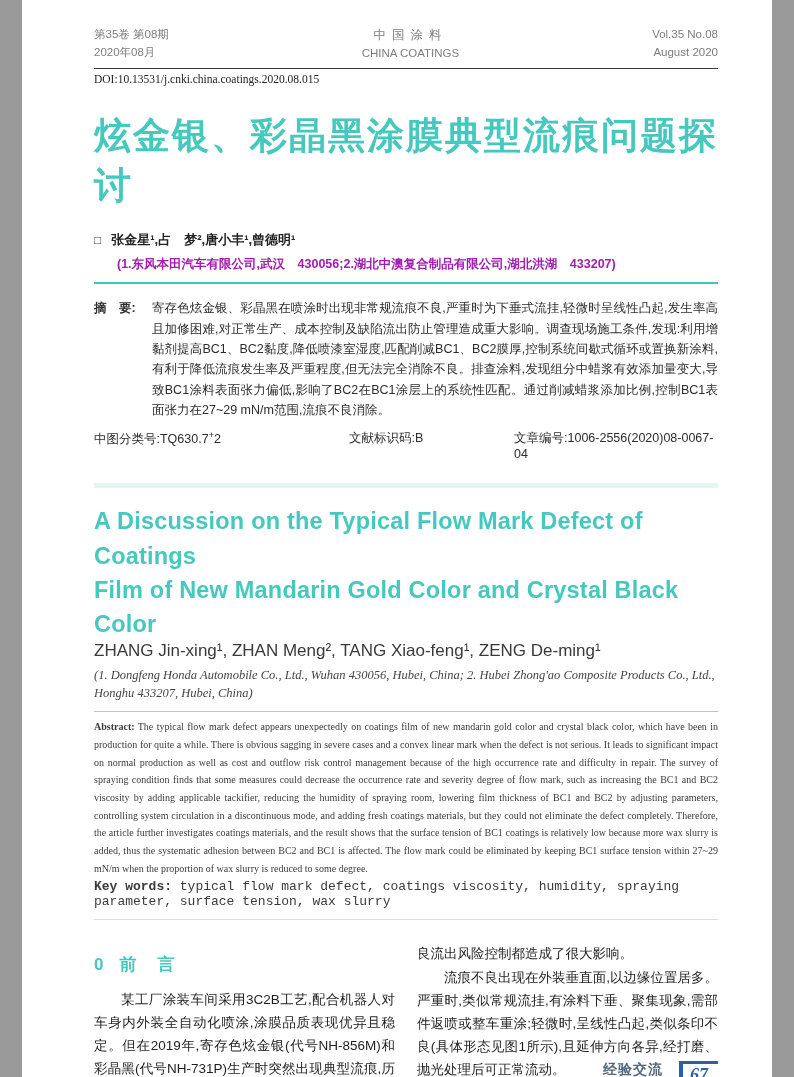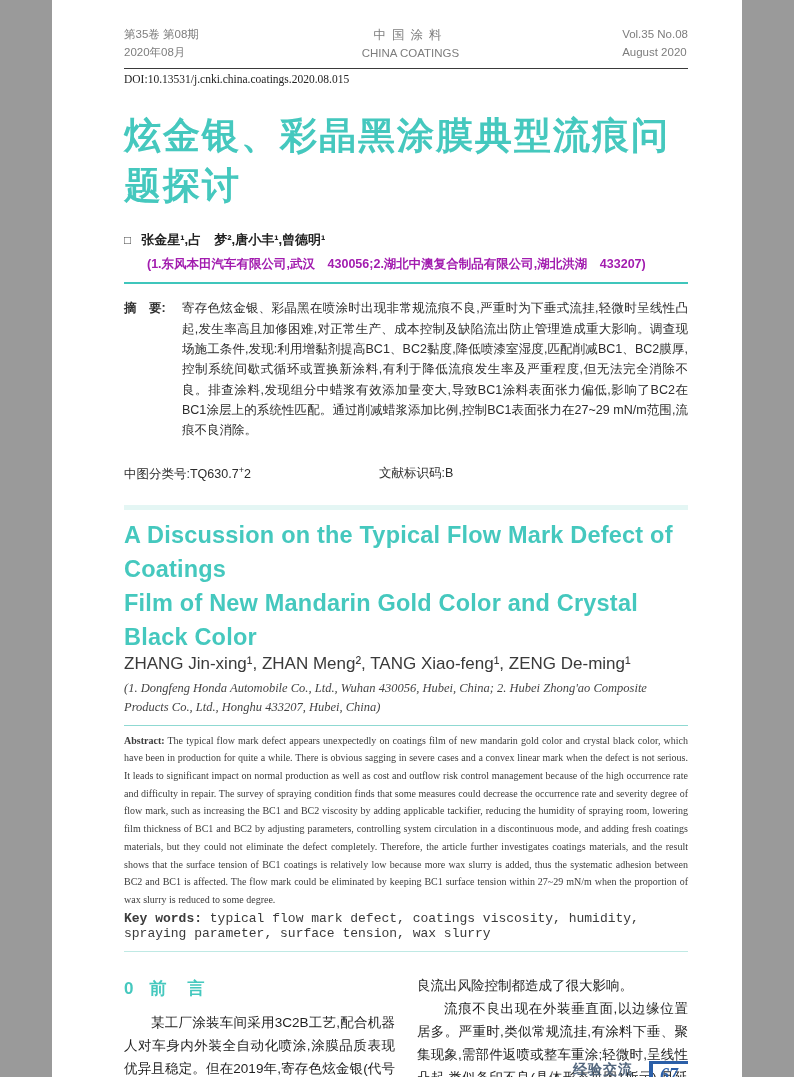--- a/index.html
+++ b/index.html
@@ -1,70 +1,70 @@
 <!DOCTYPE html>
 <html><head>
 <meta charset="utf-8">
 <style>
   * { margin:0; padding:0; box-sizing:border-box; }
   html,body { background:#9a9a9a; }
   .page {
     position:relative;
-    width:690px; height:1077px;
+    width:750px; height:1077px;
     background:#ffffff;
     font-family:"Liberation Sans", sans-serif;
     color:#333;
     overflow:hidden;
     margin:0 auto;
   }
   .content { padding:26px 54px 0 72px; }
 
   
   .jheader { display:flex; justify-content:space-between; align-items:flex-start; color:#7d7d7d; font-size:11.5px; line-height:1.55; }
   .jheader .c-center { text-align:center; }
   .jheader .zh-name { letter-spacing:6px; font-size:12.5px; }
-  .jheader .c-right { }
+  .jheader .c-right { text-align:right; }
   .header-rule { border:none; border-top:1.5px solid #3a3a3a; margin-top:5px; }
   .doi { font-size:11.5px; color:#222; margin-top:4px; font-family:"Liberation Serif", serif; }
 
   
   .title-zh { margin-top:26px; font-size:37px; font-weight:bold; color:#45c8be; letter-spacing:2px; }
   .authors-row { margin-top:20px; font-size:13px; font-weight:bold; color:#222; display:flex; align-items:center; gap:10px; }
   .author-marker { font-size:12px; color:#444; }
   .affil-zh { margin-top:7px; margin-left:23px; font-size:12.5px; font-weight:bold; color:#a21caf; }
   .teal-rule { border:none; border-top:2.5px solid #3fc6bc; margin-top:9px; }
 
   
   .abs-zh { display:flex; margin-top:14px; font-size:12.5px; line-height:1.63; color:#2c2c2c; }
   .abs-zh .lbl { flex:0 0 58px; font-weight:bold; white-space:nowrap; }
   .abs-zh .txt { flex:1; text-align:justify; }
   .kw-zh { margin-top:8px; font-size:12.5px; color:#2c2c2c; padding-left:0; }
   .kw-zh .lbl { font-weight:bold; }
-  .meta-row { display:flex; margin-top:24px; font-size:12.5px; color:#2c2c2c; }
+  .meta-row { display:flex; margin-top:10px; font-size:12.5px; color:#2c2c2c; }
   .meta-row .m1 { flex:0 0 255px; }
   .meta-row .m2 { flex:0 0 165px; }
   .meta-row sup { font-size:9px; }
 
   .pale-band { border:none; border-top:5px solid #e4f6f4; margin-top:22px; }
 
   
-  .title-en { margin-top:8px; font-size:23.5px; font-weight:bold; color:#45c8be; line-height:1.45; letter-spacing:0.2px; }
+  .title-en { margin-top:16px; font-size:23.5px; font-weight:bold; color:#45c8be; line-height:1.45; letter-spacing:0.2px; }
   .authors-en { margin-top:0; font-size:17px; color:#3a3a3a; }
   .affil-en { margin-top:5px; font-size:12.5px; font-style:italic; color:#444; font-family:"Liberation Serif", serif; line-height:1.5; }
   .thin-teal { border:none; border-top:1.5px solid #8fd9d2; margin-top:8px; }
 
   .abs-en { margin-top:6px; font-size:10px; line-height:1.77; text-align:justify; color:#3b3b3b; font-family:Liberation Serif, serif; }
   .abs-en .lbl, .kw-en .lbl { font-weight:bold; }
   .kw-en { margin-top:2px; font-size:13px; color:#3b3b3b; font-family:Liberation Mono, monospace; }
   .thin-teal2 { border:none; border-top:1.5px solid #bfe9e4; margin-top:10px; }
 
   
   .body-cols { display:flex; gap:22px; margin-top:22px; }
   .col { flex:1; font-size:13.5px; line-height:1.72; text-align:justify; color:#1e1e1e; }
-  .sec-head { color:#45c8be; font-size:17px; font-weight:bold; letter-spacing:2px; margin-bottom:8px; }
+  .sec-head { color:#45c8be; font-size:17px; font-weight:bold; letter-spacing:2px; margin-bottom:8px;margin-top:8px; }
   .sec-head .num { margin-right:14px; }
   .col p.indent { text-indent:2em; }
 
   
   .page-footer { position:absolute; right:54px; top:1058px; display:flex; align-items:flex-end; gap:16px; }
   .pf-labels { text-align:right; padding-top:3px; }
   .pf-zh { font-size:14px; font-weight:bold; color:#53677e; letter-spacing:1px; }
   .pf-en { font-size:8.5px; color:#8a8a8a; margin-top:1px; }
   .pf-pagebox { border-top:3px solid #2b5fa8; border-left:4px solid #2b5fa8; padding:1px 10px 4px 7px; }
   .pf-num { font-family:"Liberation Serif", serif; font-style:italic; font-weight:bold; font-size:18px; color:#2b5fa8; }
@@ -105,20 +105,23 @@
       <span class="lbl">摘　要:</span>
       <span class="txt">寄存色炫金银、彩晶黑在喷涂时出现非常规流痕不良,严重时为下垂式流挂,轻微时呈线性凸起,发生率高且加修困难,对正常生产、成本控制及缺陷流出防止管理造成重大影响。调查现场施工条件,发现:利用增黏剂提高BC1、BC2黏度,降低喷漆室湿度,匹配削减BC1、BC2膜厚,控制系统间歇式循环或置换新涂料,有利于降低流痕发生率及严重程度,但无法完全消除不良。排查涂料,发现组分中蜡浆有效添加量变大,导致BC1涂料表面张力偏低,影响了BC2在BC1涂层上的系统性匹配。通过削减蜡浆添加比例,控制BC1表面张力在27~29 mN/m范围,流痕不良消除。</span>
     </div>
     <div class="meta-row">
       <div class="m1">
         <span>中图分类号:</span><span>TQ630.7</span><sup>+</sup><span>2</span>
       </div>
       <div class="m2">
         <span>文献标识码:</span><span>B</span>
       </div>
+      <div class="m3">
+        <span>文章编号:</span><span>1006-2556(2020)08-0067-04</span>
+      </div>
     </div>
 
     <hr class="pale-band">
 
     <h2 class="title-en">
       <div>A Discussion on the Typical Flow Mark Defect of Coatings</div>
       <div>Film of New Mandarin Gold Color and Crystal Black Color</div>
     </h2>
     <div class="authors-en">ZHANG Jin-xing¹, ZHAN Meng², TANG Xiao-feng¹, ZENG De-ming¹</div>
     <div class="affil-en">(1. Dongfeng Honda Automobile Co., Ltd., Wuhan 430056, Hubei, China; 2. Hubei Zhong'ao Composite Products Co., Ltd., Honghu 433207, Hubei, China)</div>

